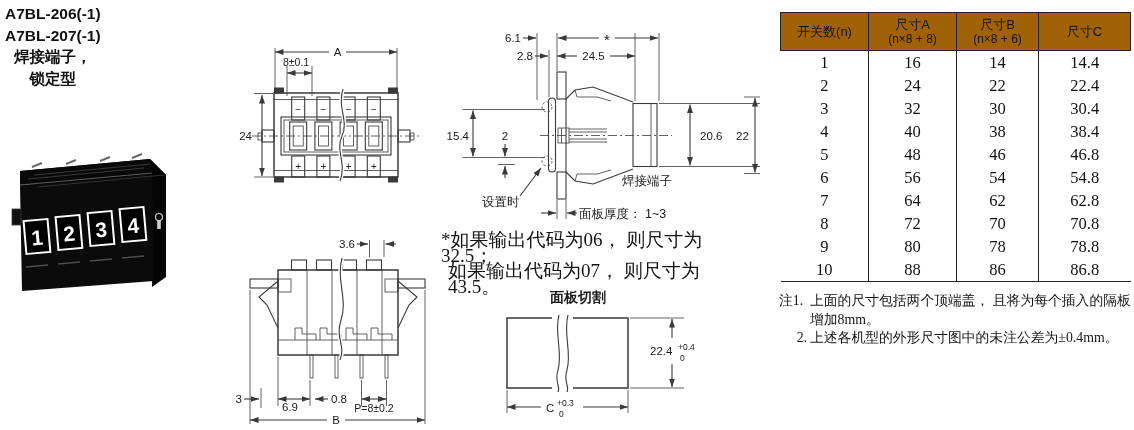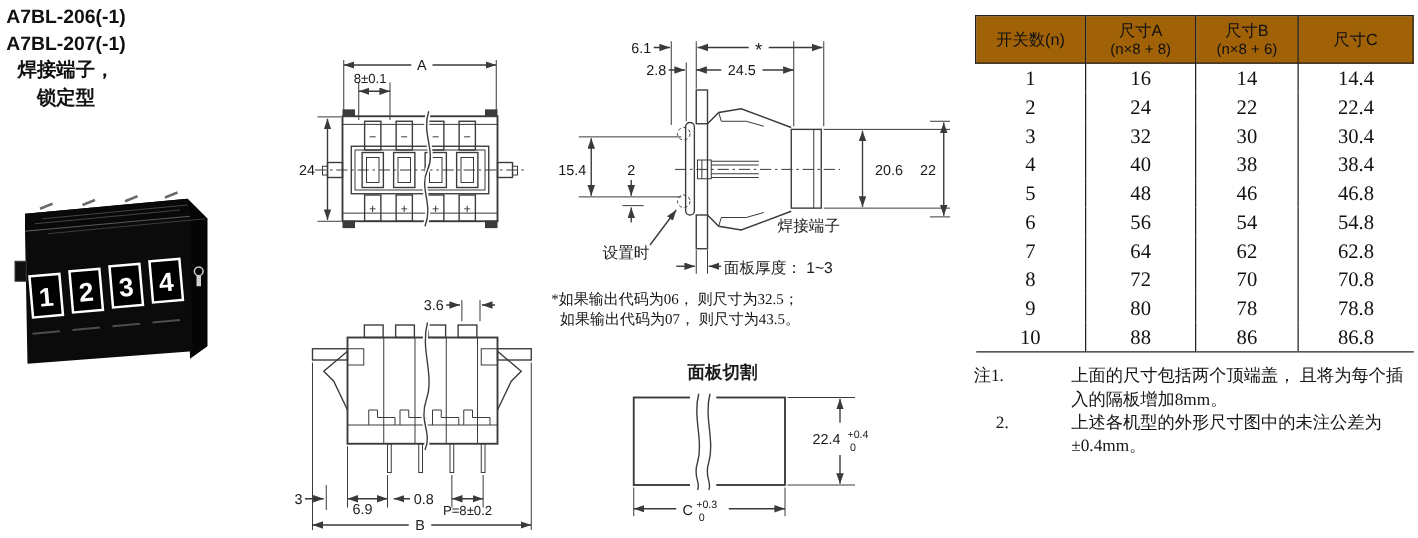--- a/index.html
+++ b/index.html
@@ -13,35 +13,35 @@
   .draw-svg .thin{stroke-width:0.8px;}
   .draw-svg .wht{stroke:#fff;fill:none;stroke-width:4px;}
   .draw-svg text{fill:#1a1a1a;}
   .draw-svg .dt{font:10.5px "Liberation Sans",sans-serif;}
   .draw-svg .dt2{font:11.5px "Liberation Sans",sans-serif;}
   .draw-svg .ct{font:12.5px "Liberation Sans",sans-serif;}
   .draw-svg .ctb{font:bold 14px "Liberation Sans",sans-serif;}
   .draw-svg .tol{font:8.5px "Liberation Sans",sans-serif;}
   .draw-svg .sym{font:10px "Liberation Sans",sans-serif;}
   .star-note{position:absolute;left:441px;top:232px;width:290px;
-             font-family:"Liberation Serif",serif;font-size:12px;line-height:15.5px;color:#141414;}
+             font-family:"Liberation Serif",serif;font-size:19px;line-height:15.5px;color:#141414;}
   .star-note .l2{padding-left:7px;}
   .dim-table{position:absolute;left:780px;top:12px;width:350px;border-collapse:collapse;
              border-top:1.6px solid #222;border-bottom:1.6px solid #222;table-layout:fixed;}
   .dim-table th{background:#a16207;border:1.5px solid #222;font-weight:normal;
                 font-size:13px;line-height:15px;height:37px;text-align:center;padding:0;}
   .dim-table th .h2{font-size:12px;}
   .dim-table td{height:23px;padding:0;text-align:center;vertical-align:middle;
                 font-family:"Liberation Serif",serif;font-size:16.5px;border-left:1px solid #222;}
   .dim-table td:first-child{border-left:none;}
   .dim-table col.c1{width:88px;} .dim-table col.c2{width:88px;}
   .dim-table col.c3{width:82px;} .dim-table col.c4{width:92px;}
   .notes{position:absolute;left:779px;top:292px;width:354px;
          font-family:"Liberation Serif",serif;font-size:13.8px;line-height:18.5px;color:#141414;}
-  .note-row{display:flex;gap:47px;}
+  .note-row{display:flex;}
   .nlabel{flex:none;width:28px;margin-right:3px;}
   .nlabel2{text-align:right;}
   .ntext{flex:1;}
   .ntext .p{display:block;font-family:Liberation Serif, serif;}
 </style>
 </head>
 <body>
 
 <div class="page">
 

